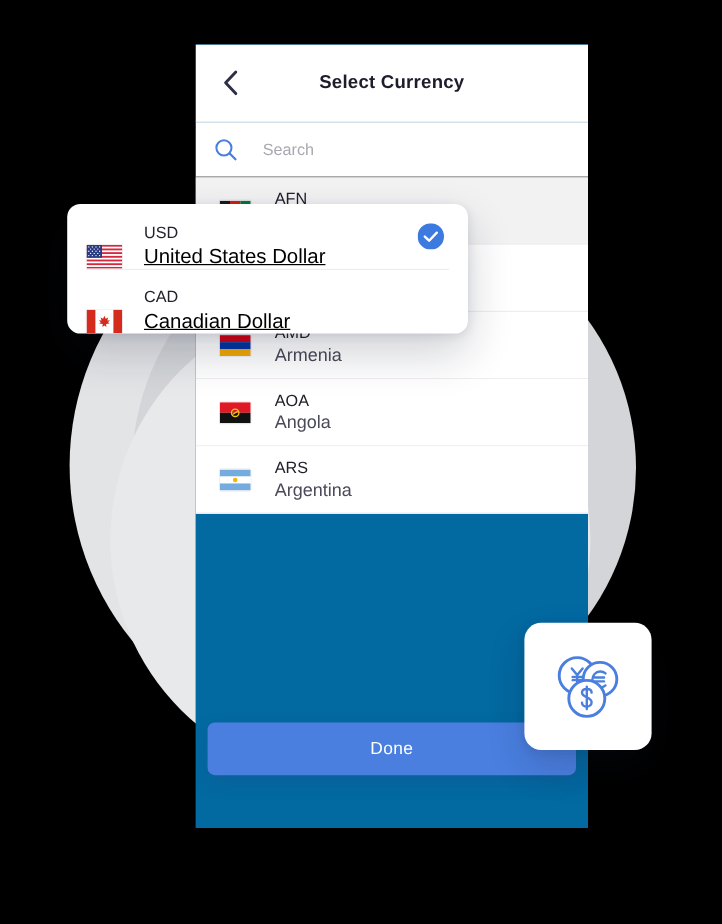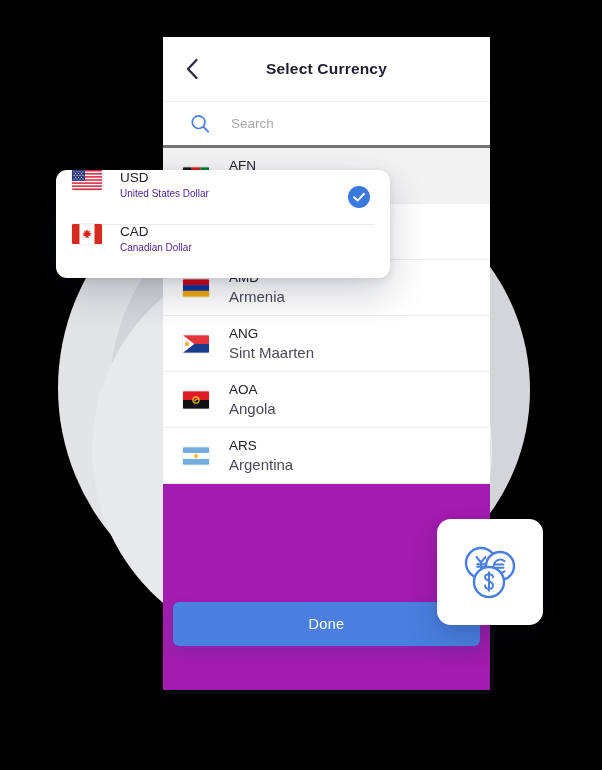--- a/index.html
+++ b/index.html
@@ -40,21 +40,21 @@
     left: 92px; top: 250px;
     width: 400px; height: 400px;
     background: #e8e9eb;
   }
 
   
   #phone {
     position: absolute;
     left: 163px; top: 37px;
     width: 327px; height: 653px;
-    background: #a21caf;
+    background: #0369a1;
     overflow: hidden;
   }
 
   .phone-header {
     position: relative;
     height: 65px;
     background: #ffffff;
     border-bottom: 1px solid #ececee;
     display: flex;
     align-items: center;
@@ -75,22 +75,22 @@
     font-weight: bold;
     color: #1d1d2c;
     letter-spacing: 0.2px;
   }
 
   .search-bar {
     height: 46px;
     background: #ffffff;
     display: flex;
     align-items: center;
-    padding-left: 26px;
-    border-bottom: 3px solid #737373;
+    padding-left: 14px;
+    border-bottom: 1px solid #737373;
   }
   .search-icon { width: 22px; height: 22px; margin-right: 20px; flex: none; }
   .search-input {
     border: 0; outline: 0;
     font-family: "Liberation Sans", sans-serif;
     font-size: 13.5px;
     color: #3b3b48;
     background: transparent;
     width: 240px;
   }
@@ -154,37 +154,37 @@
     width: 334px;
     background: #ffffff;
     border-radius: 11px;
     box-shadow: 0 16px 38px rgba(20,25,50,.20), 0 2px 8px rgba(20,25,50,.10);
     z-index: 10;
     overflow: hidden;
   }
   .drow {
     position: relative;
     display: flex;
-    align-items: flex-start;
+    align-items: flex-end;
     height: 54px;
     padding: 0 14px 0 16px;
     cursor: pointer;
   }
   .drow + .drow::before {
     content: "";
     position: absolute;
     left: 16px; right: 16px; top: 0;
     height: 1px;
     background: #eceded;
   }
   .drow .flag { width: 30px; height: 20px; margin-right: 18px; }
   .drow .flag svg { width: 30px; height: 20px; }
   .drow-text { display: flex; flex-direction: column; gap: 3px; }
   .drow-code { font-size: 13.5px; color: #22222e; }
-  .drow-name { font-size: 10px; color: #4c1d95; }
+  .drow-name { font-size: 17px; color: #000000; text-decoration: underline; }
   .check {
     position: absolute;
     right: 20px; top: 50%;
     transform: translateY(-50%);
     width: 22px; height: 22px;
   }
 
   
   #badge-card {
     position: absolute;
@@ -268,34 +268,20 @@
             <rect y="6.67" width="30" height="6.66" fill="#0033a0"></rect>
             <rect y="13.3" width="30" height="6.7" fill="#f2a800"></rect>
           </svg>
         </span>
         <span class="crow-text">
           <span class="crow-code">AMD</span>
           <span class="crow-country">Armenia</span>
         </span>
       </div>
 
-      <div class="crow">
-        <span class="flag">
-          <svg viewBox="0 0 30 20">
-            <rect y="0" width="30" height="10" fill="#e5343c"></rect>
-            <rect y="10" width="30" height="10" fill="#1a3c8c"></rect>
-            <path d="M0 0 L13 10 L0 20 Z" fill="#ffffff"></path>
-            <circle cx="4.5" cy="10" r="2.6" fill="#f0a419" opacity=".85"></circle>
-          </svg>
-        </span>
-        <span class="crow-text">
-          <span class="crow-code">ANG</span>
-          <span class="crow-country">Sint Maarten</span>
-        </span>
-      </div>
 
       <div class="crow">
         <span class="flag">
           <svg viewBox="0 0 30 20">
             <rect y="0" width="30" height="10" fill="#e01a24"></rect>
             <rect y="10" width="30" height="10" fill="#111111"></rect>
             <circle cx="15" cy="10" r="3.6" fill="none" stroke="#f5c518" stroke-width="1.3"></circle>
             <path d="M12.4 11.6 L17.6 8.4" stroke="#f5c518" stroke-width="1.3"></path>
           </svg>
         </span>

